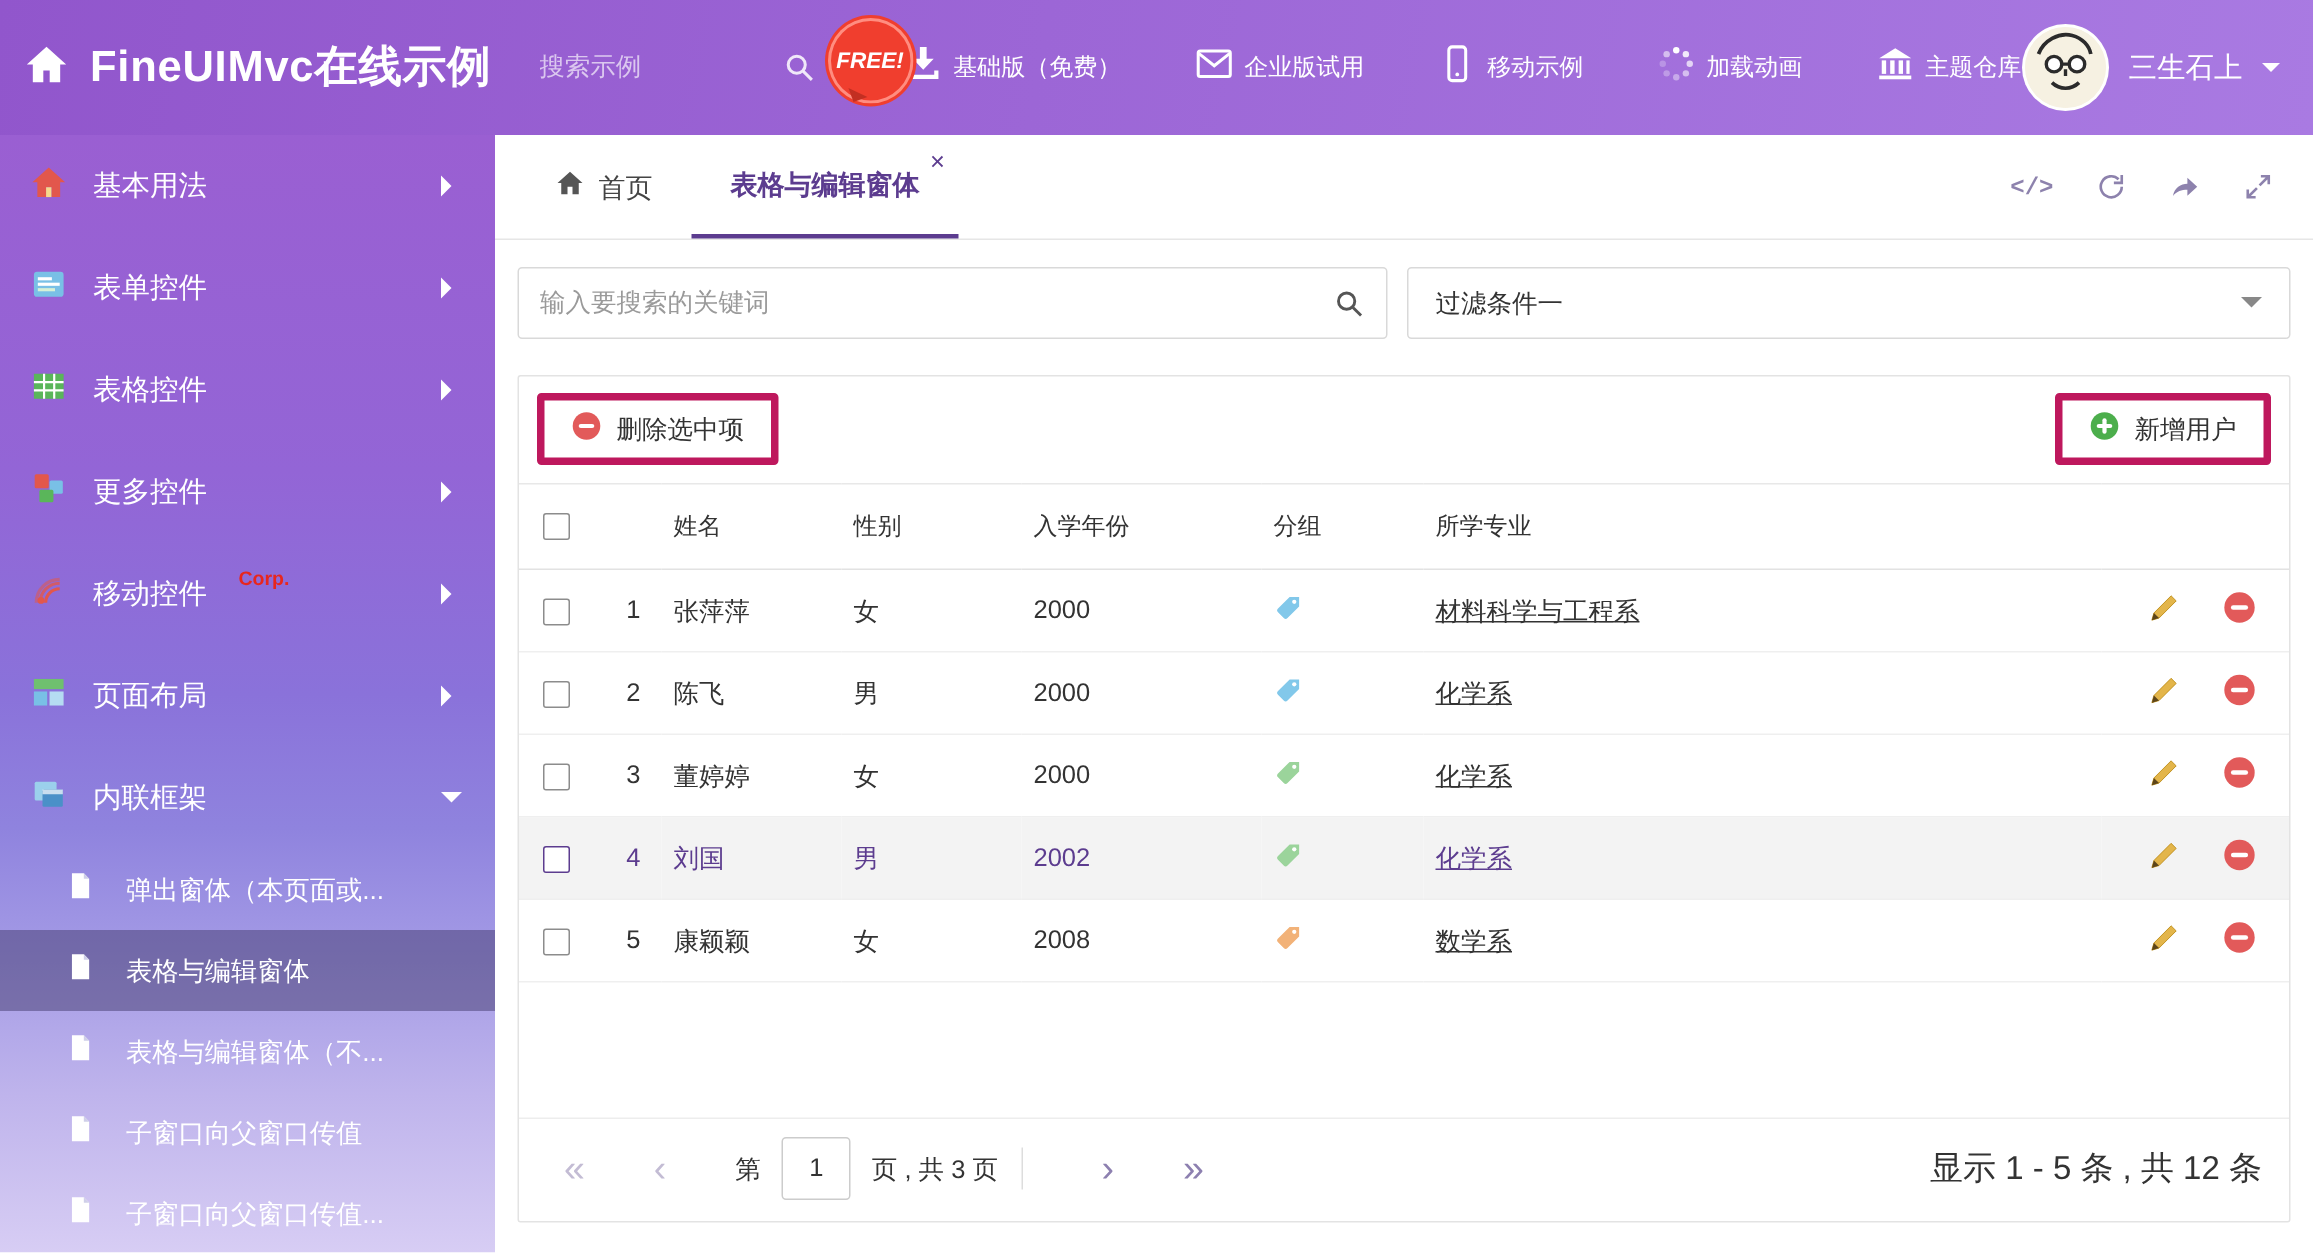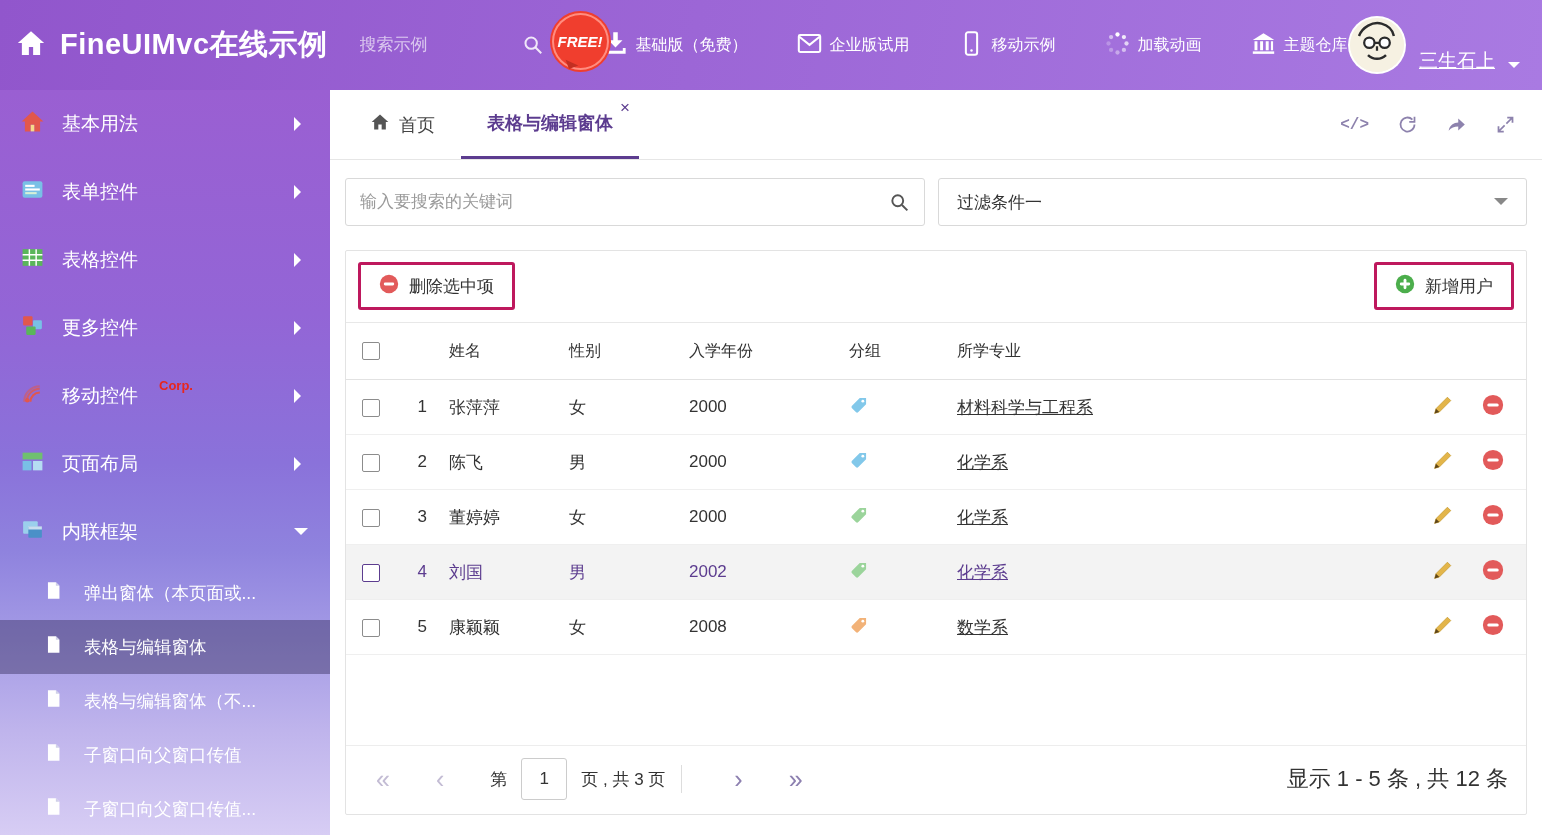--- a/index.html
+++ b/index.html
@@ -20,21 +20,21 @@
   .hdr-nav { display:flex; gap:48px; margin-left:58px; }
   .nav-item { display:flex; flex-direction:row; align-items:center; gap:7px;
     font-size:16px; position:relative; cursor:pointer; white-space:nowrap; }
   .nav-item svg { width:27px; height:27px; }
   .free-badge { position:absolute; left:-50px; top:-17px; width:57px; height:57px;
     background:#f03e2e; border-radius:50%; display:flex; align-items:center; justify-content:center;
     color:#fff; font-size:15px; font-weight:bold; font-style:italic;
     box-shadow:0 0 0 2px #f03e2e, inset 0 0 0 2px #ff8d80; z-index:5; }
   .free-badge::after { content:""; position:absolute; bottom:-6px; left:10px;
     border:7px solid transparent; border-top-color:#c22f22; transform:rotate(25deg); }
-  .user { margin-left:auto; margin-right:22px; display:flex; align-items:flex-end; gap:13px;text-decoration:underline; }
+  .user { margin-left:auto; margin-right:22px; display:flex; align-items:center; gap:13px; }
   .avatar { width:58px; height:58px; border-radius:50%; border:2px solid rgba(255,255,255,.95);
     background:#f7f2e4; overflow:hidden; flex:none; }
   .avatar svg { width:100%; height:100%; }
   .user-name { font-size:19px; }
   .caret-down { width:0; height:0; border:6px solid transparent; border-top-color:#fff;
     margin-top:5px; }
 
   
   .page-body { display:flex; height:745px; }
 
@@ -83,21 +83,21 @@
   .kw-box .mag { color:#555; width:21px; height:21px; cursor:pointer; }
   .filter-box { flex:1; height:48px; border:1px solid #d9d9d9; border-radius:3px;
     display:flex; align-items:center; justify-content:space-between; padding:0 18px;
     font-size:17px; color:#333; cursor:pointer; }
   .caret-gray { width:0; height:0; border:7px solid transparent; border-top-color:#888;
     margin-top:6px; }
 
   .panel { border:1px solid #e3e3e3; border-radius:2px; flex:1; display:flex;
     flex-direction:column; overflow:hidden; }
   .toolbar { display:flex; justify-content:space-between; padding:11px 12px 12px; }
-  .btn { display:flex; align-items:center; gap:10px; border:3px solid #be185d;
+  .btn { display:flex; align-items:center; gap:10px; border:5px solid #be185d;
     border-radius:3px; background:#fff; padding:0 18px; height:48px; font-size:17px;
     color:#333; cursor:pointer; font-family:inherit; }
   .btn svg { width:20px; height:20px; }
 
   table.grid { width:100%; border-collapse:collapse; table-layout:fixed; }
   .grid th { border-top:1px solid #e8e8e8; border-bottom:1px solid #e2e2e2; height:57px;
     font-size:16px; font-weight:normal; color:#333; text-align:left; padding:0 8px; }
   .grid td { height:55px; border-bottom:1px solid #efefef; font-size:17px; color:#333;
     padding:0 8px; }
   .c-cb { text-align:center !important; }

